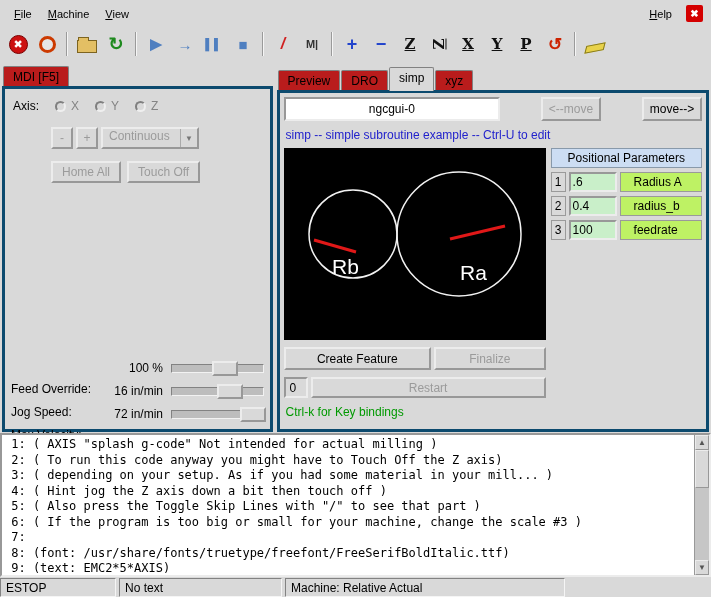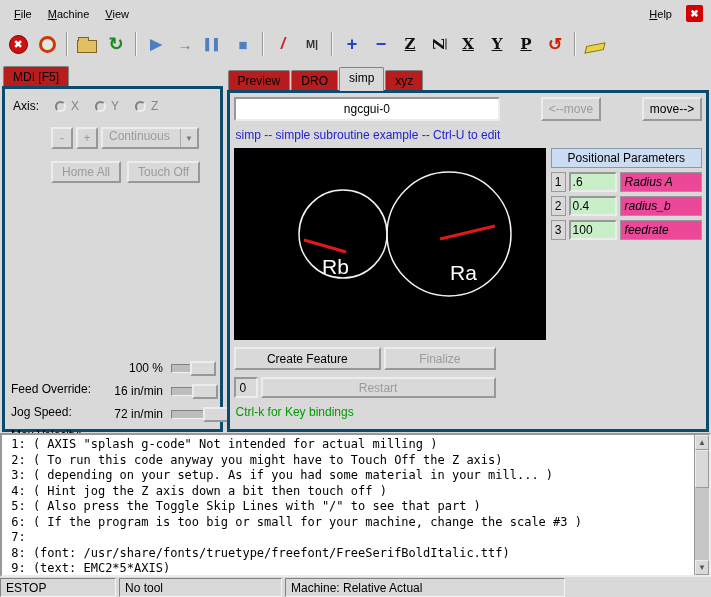--- a/index.html
+++ b/index.html
@@ -64,27 +64,27 @@
   .shandle{position:absolute;top:2px;width:26px;height:15px;background:#d9d9d9;border:2px outset #ececec;}
   .h0{left:44%;}.h1{left:50%;}.h2{left:74%;}
 
   
   .ngc-row{display:flex;gap:3px;}
   .entry{border:2px inset #ececec;background:#fff;font-family:inherit;font-size:12px;padding:1px 4px;}
   .ngc-title{flex:1;text-align:center;height:24px;}
   .movebtn{width:60px;padding:2px 2px;margin-left:38px;}
   .desc{color:#2222cc;padding:7px 2px 5px;}
   .content-row{display:flex;margin-top:1px;}
-  .canvas{width:312px;height:192px;background:#000;flex:none;padding-left:40px;}
+  .canvas{width:262px;height:192px;background:#000;flex:none;}
   .params{flex:1;margin-left:5px;}
   .params-title{background:#ccddf3;border:1px solid #8899aa;text-align:center;padding:2px 16px;margin-bottom:4px;white-space:nowrap;}
   .param-row{display:flex;align-items:center;gap:3px;margin-bottom:4px;}
   .pnum{width:15px;text-align:center;border:1px solid #9a9a9a;background:#d9d9d9;height:20px;line-height:18px;}
   .pval{width:48px;height:20px;background:#c9efc9;border:2px inset #ececec;font-family:inherit;font-size:12px;padding:0 2px;}
-  .pname{flex:1;border:1px solid #9a9a9a;height:20px;line-height:18px;padding:0 4px;background:#ec4899;font-style:italic;}
+  .pname{flex:1;border:1px solid #9a9a9a;height:20px;line-height:18px;padding:0 13px;background:#bef264;}
   .feature-row{display:flex;gap:3px;margin-top:7px;width:262px;}
   .cfeature{flex:1.4;height:23px;}
   .finalize{flex:1;height:23px;}
   .restart-row{display:flex;gap:3px;margin-top:7px;width:262px;}
   .rsval{width:24px;height:21px;background:#d9d9d9;}
   .restart{flex:1;height:21px;}
   .keyhint{color:#009900;margin-top:7px;padding-left:2px;}
 
   
   .gcode-wrap{height:144px;position:relative;background:#fff;border:2px inset #ececec;}
@@ -316,17 +316,17 @@
     </div>
     <div class="vscroll">
       <div class="sarrow">▲</div>
       <div class="sthumb"></div>
       <div class="sarrow bottom">▼</div>
     </div>
   </div>
 
   <div class="statusbar">
     <span class="scell c1">ESTOP</span>
-    <span class="scell c2">No tool</span>
+    <span class="scell c2">No text</span>
     <span class="scell c3">Machine: Relative Actual</span>
   </div>
 
 </div>
 
 </body></html>

